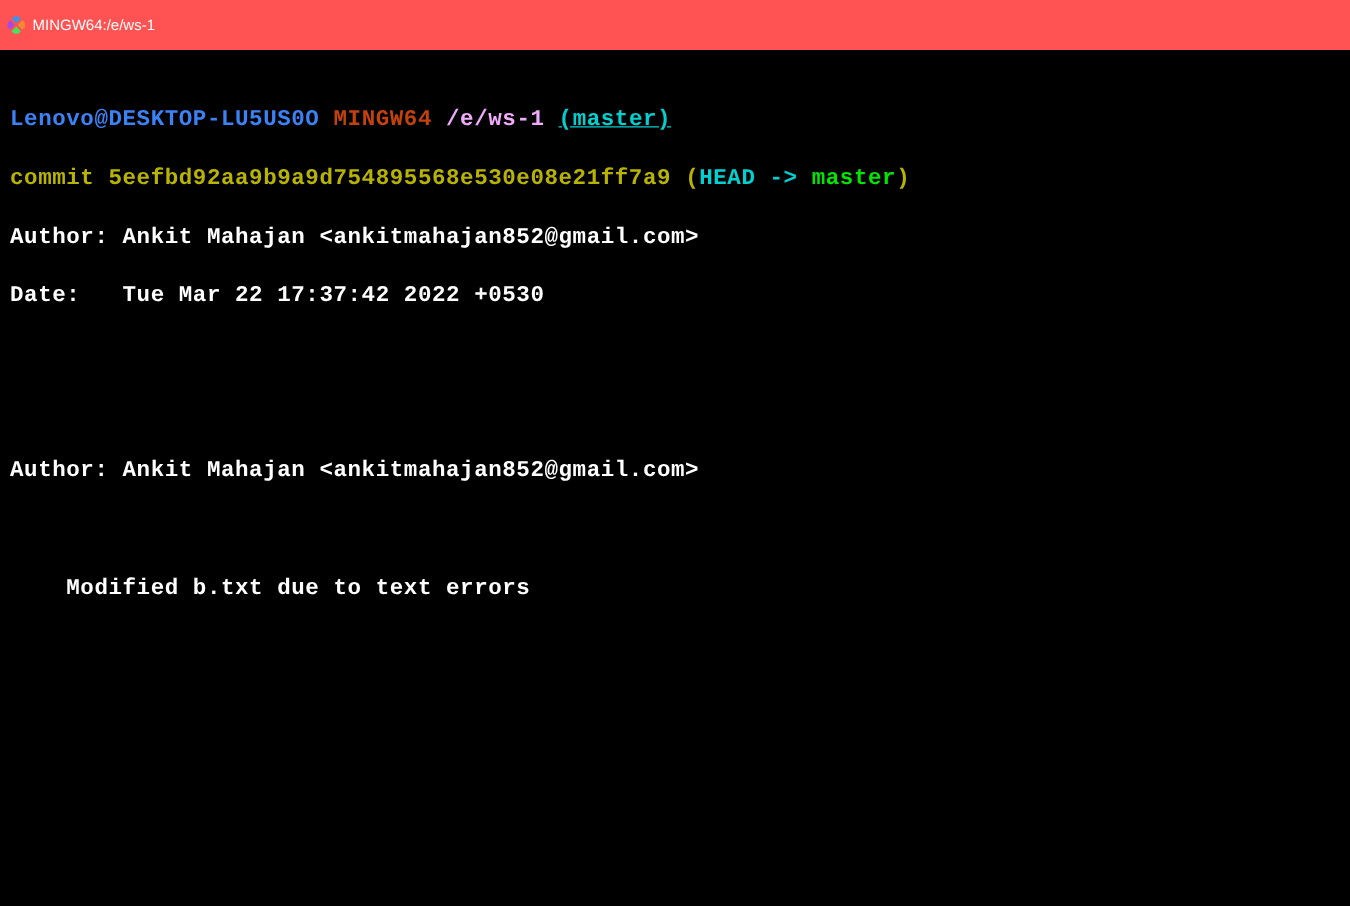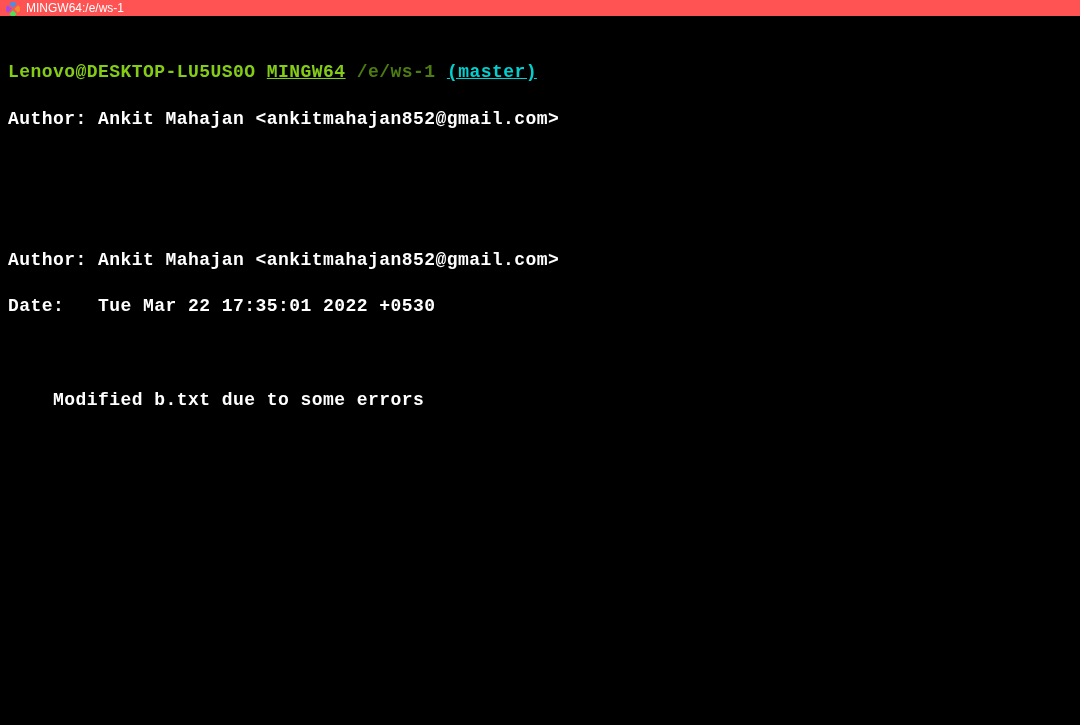--- a/index.html
+++ b/index.html
@@ -7,21 +7,21 @@
       width: 1080px;
       height: 725px;
       background: #000;
       font-family: Consolas, 'Courier New', monospace;
       font-size: 18px;
       font-weight: bold;
       overflow: hidden;
     }
     .titlebar {
       background: #ff5252;
-      height: 16px;
+      height: 40px;
       display: flex;
       align-items: center;
       padding: 0 6px;
       gap: 6px;
     }
     .titlebar-icon {
       width: 14px;
       height: 14px;
     }
     .titlebar-text {
@@ -29,23 +29,23 @@
       font-size: 12px;
       font-weight: normal;
       font-family: 'Segoe UI', Tahoma, sans-serif;
     }
     .terminal {
       padding: 22px 0 0 8px;
       line-height: 1.30;
       letter-spacing: 0.45px;
       white-space: pre;
     }
-    .green { color: #84cc16; }
-    .magenta { color: #84cc16; text-decoration: underline; }
-    .olive { color: #4d7c0f; text-align: right; }
+    .green { color: #3b82f6; }
+    .magenta { color: #c2410c; }
+    .olive { color: #f0abfc; text-align: right; }
     .cyan { color: #00d0d0; text-decoration: underline; }
     .white { color: #fff; }
     .commit-line { color: #b8b300; }
     .paren { color: #b8b300; }
     .head-arrow { color: #00d0d0; }
     .branch { color: #00e600; }
   </style>
 </head>
 <body>
 
@@ -56,27 +56,28 @@
       <rect x="9" y="1" width="6" height="6" fill="#f28b30" transform="rotate(45 8 8)"></rect>
       <rect x="1" y="9" width="6" height="6" fill="#a84ae2" transform="rotate(45 8 8)"></rect>
       <rect x="9" y="9" width="6" height="6" fill="#4ae25a" transform="rotate(45 8 8)"></rect>
     </svg>
   </span>
   <span class="titlebar-text">MINGW64:/e/ws-1</span>
 </div>
 
 <div class="terminal">
 <div><span class="green">Lenovo@DESKTOP-LU5US0O</span> <span class="magenta">MINGW64</span> <span class="olive">/e/ws-1</span> <span class="cyan">(master)</span></div>
+<div><span class="commit-line">commit </span><span class="commit-line">5eefbd92aa9b9a9d754895568e530e08e21ff7a9</span> <span class="paren">(</span><span class="head-arrow">HEAD -&gt; </span><span class="branch">master</span><span class="paren">)</span></div>
 <div class="white">Author: Ankit Mahajan &lt;ankitmahajan852@gmail.com&gt;</div>
+<div class="white">Date:   Tue Mar 22 17:37:42 2022 +0530</div>
 <div class="white"> </div>
 <div class="white"> </div>
 <div class="white">Author: Ankit Mahajan &lt;ankitmahajan852@gmail.com&gt;</div>
-<div class="white">Date:   Tue Mar 22 17:35:01 2022 +0530</div>
 <div class="white"> </div>
-<div class="white">    Modified b.txt due to some errors</div>
+<div class="white">    Modified b.txt due to text errors</div>
 <div class="white"> </div>
 <div></div>
 
 
 
 
 
 
 
 

